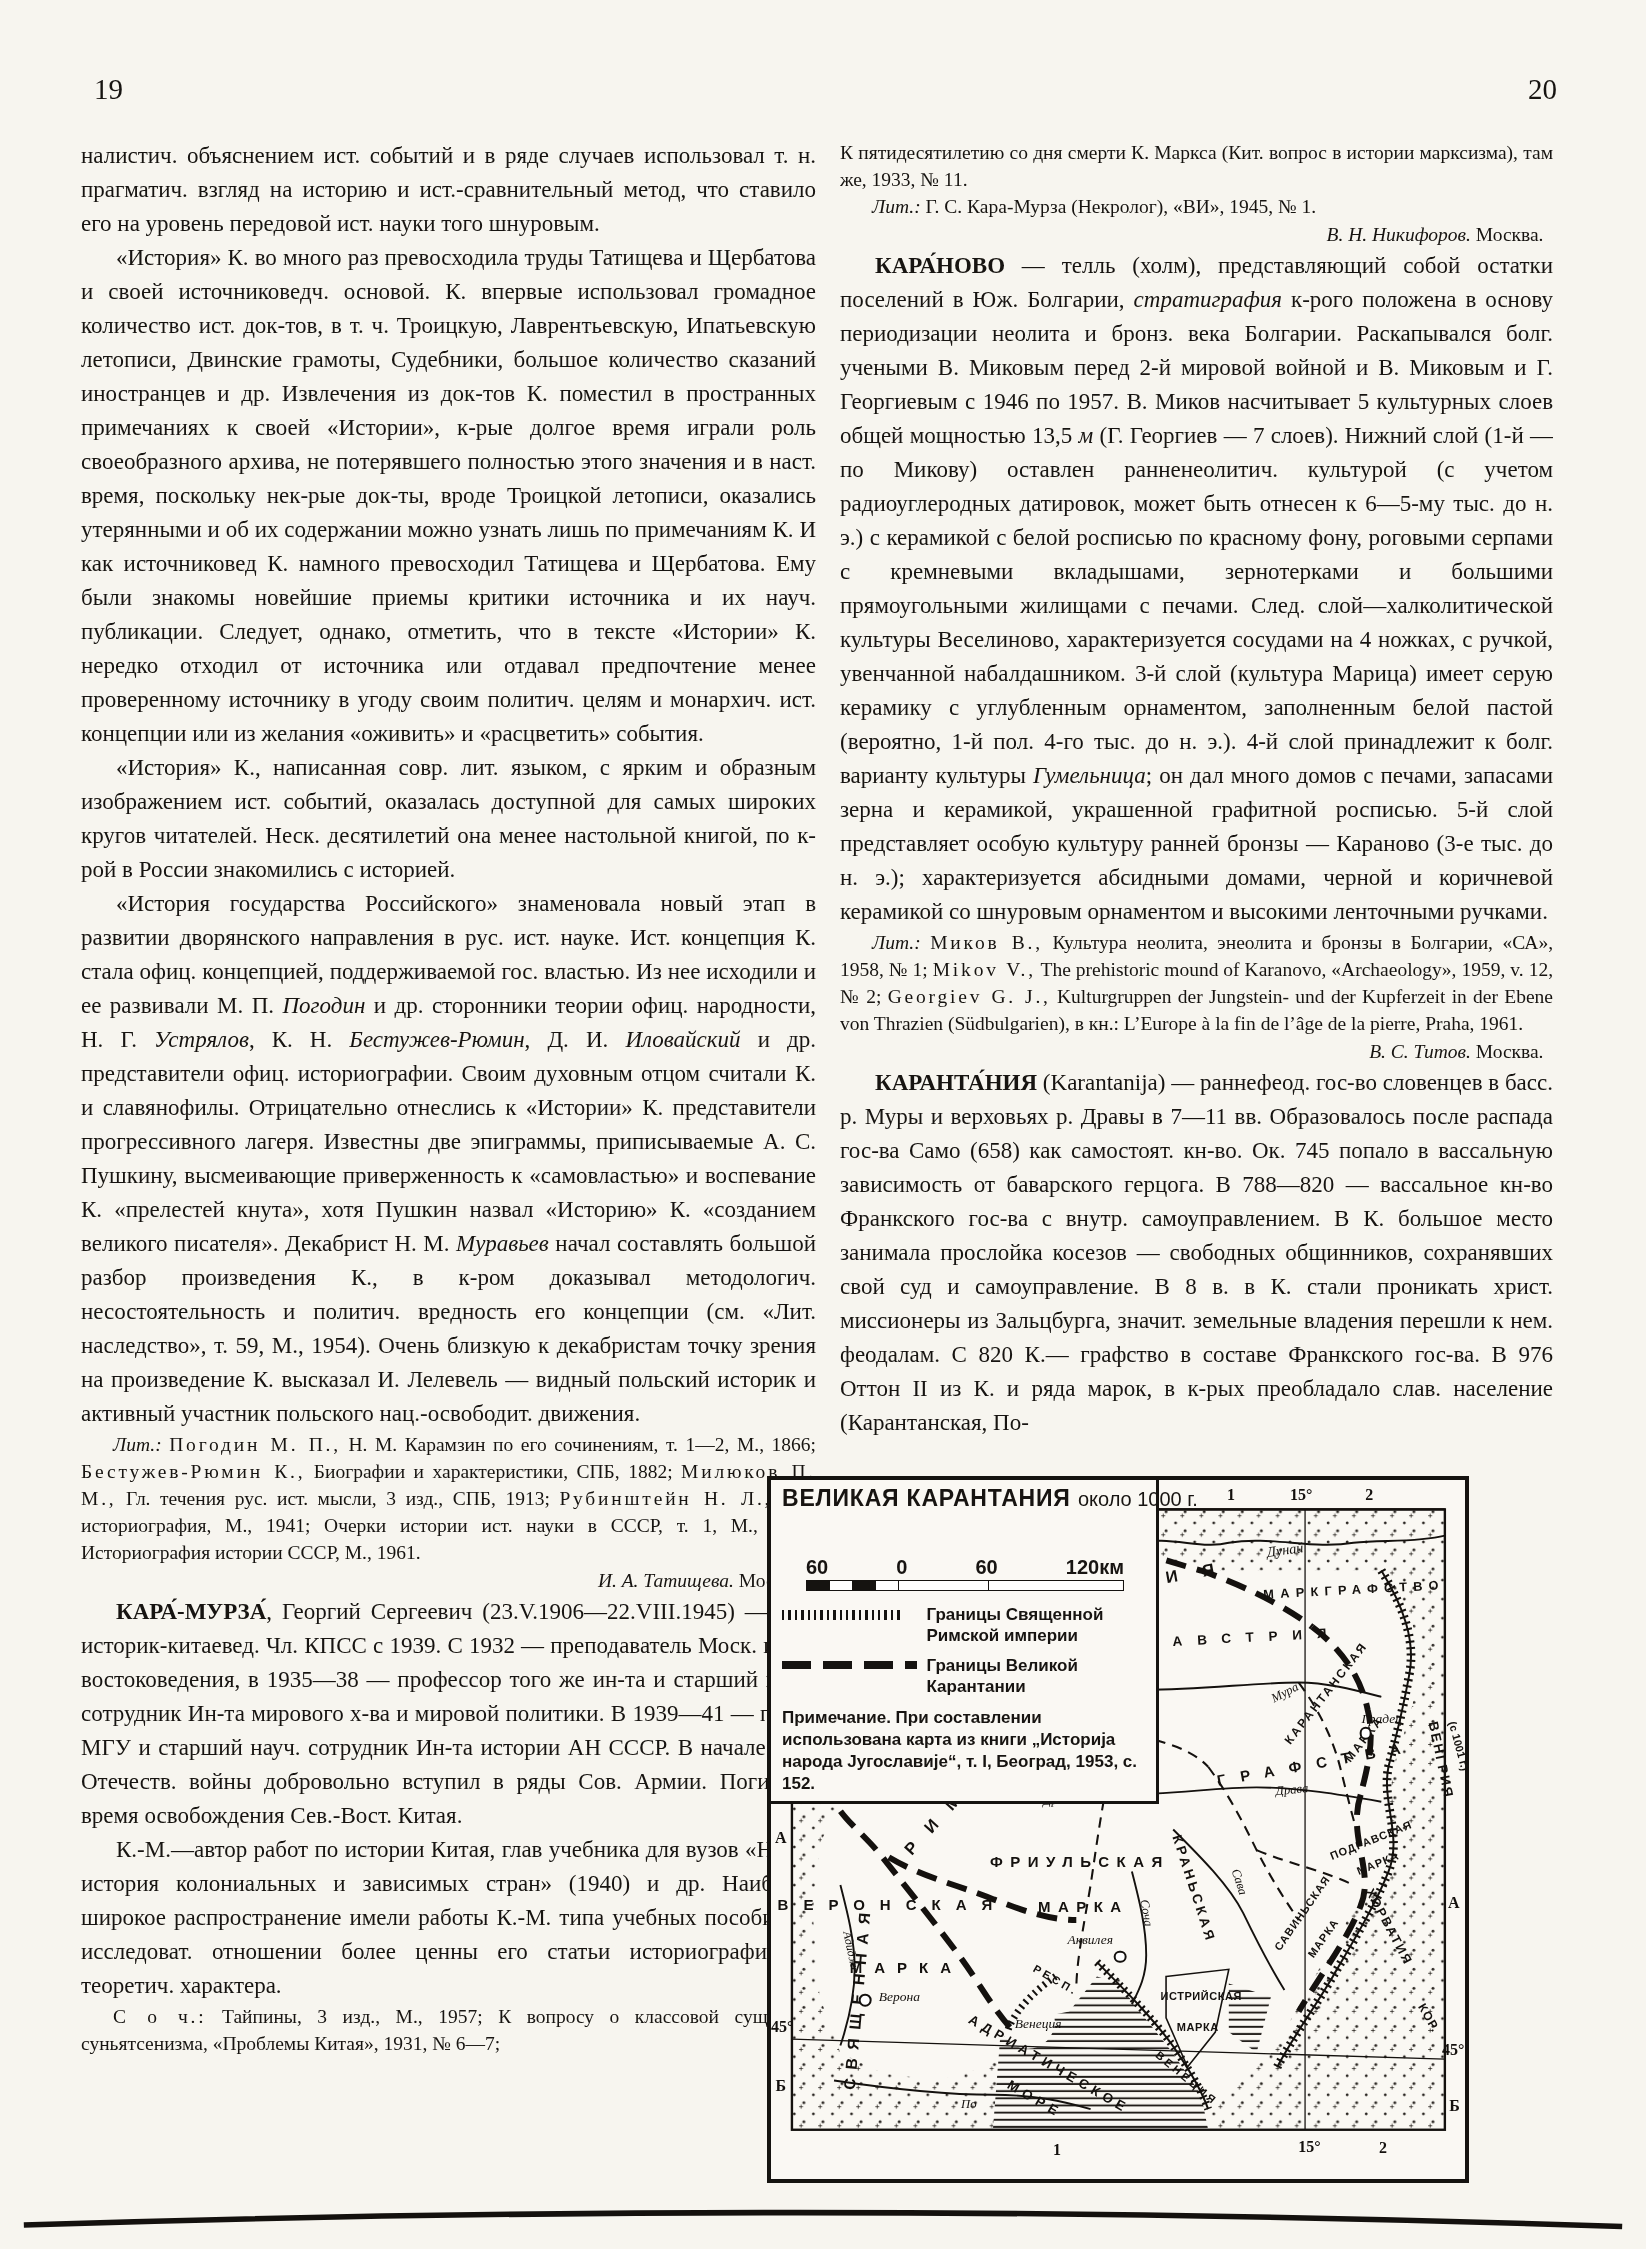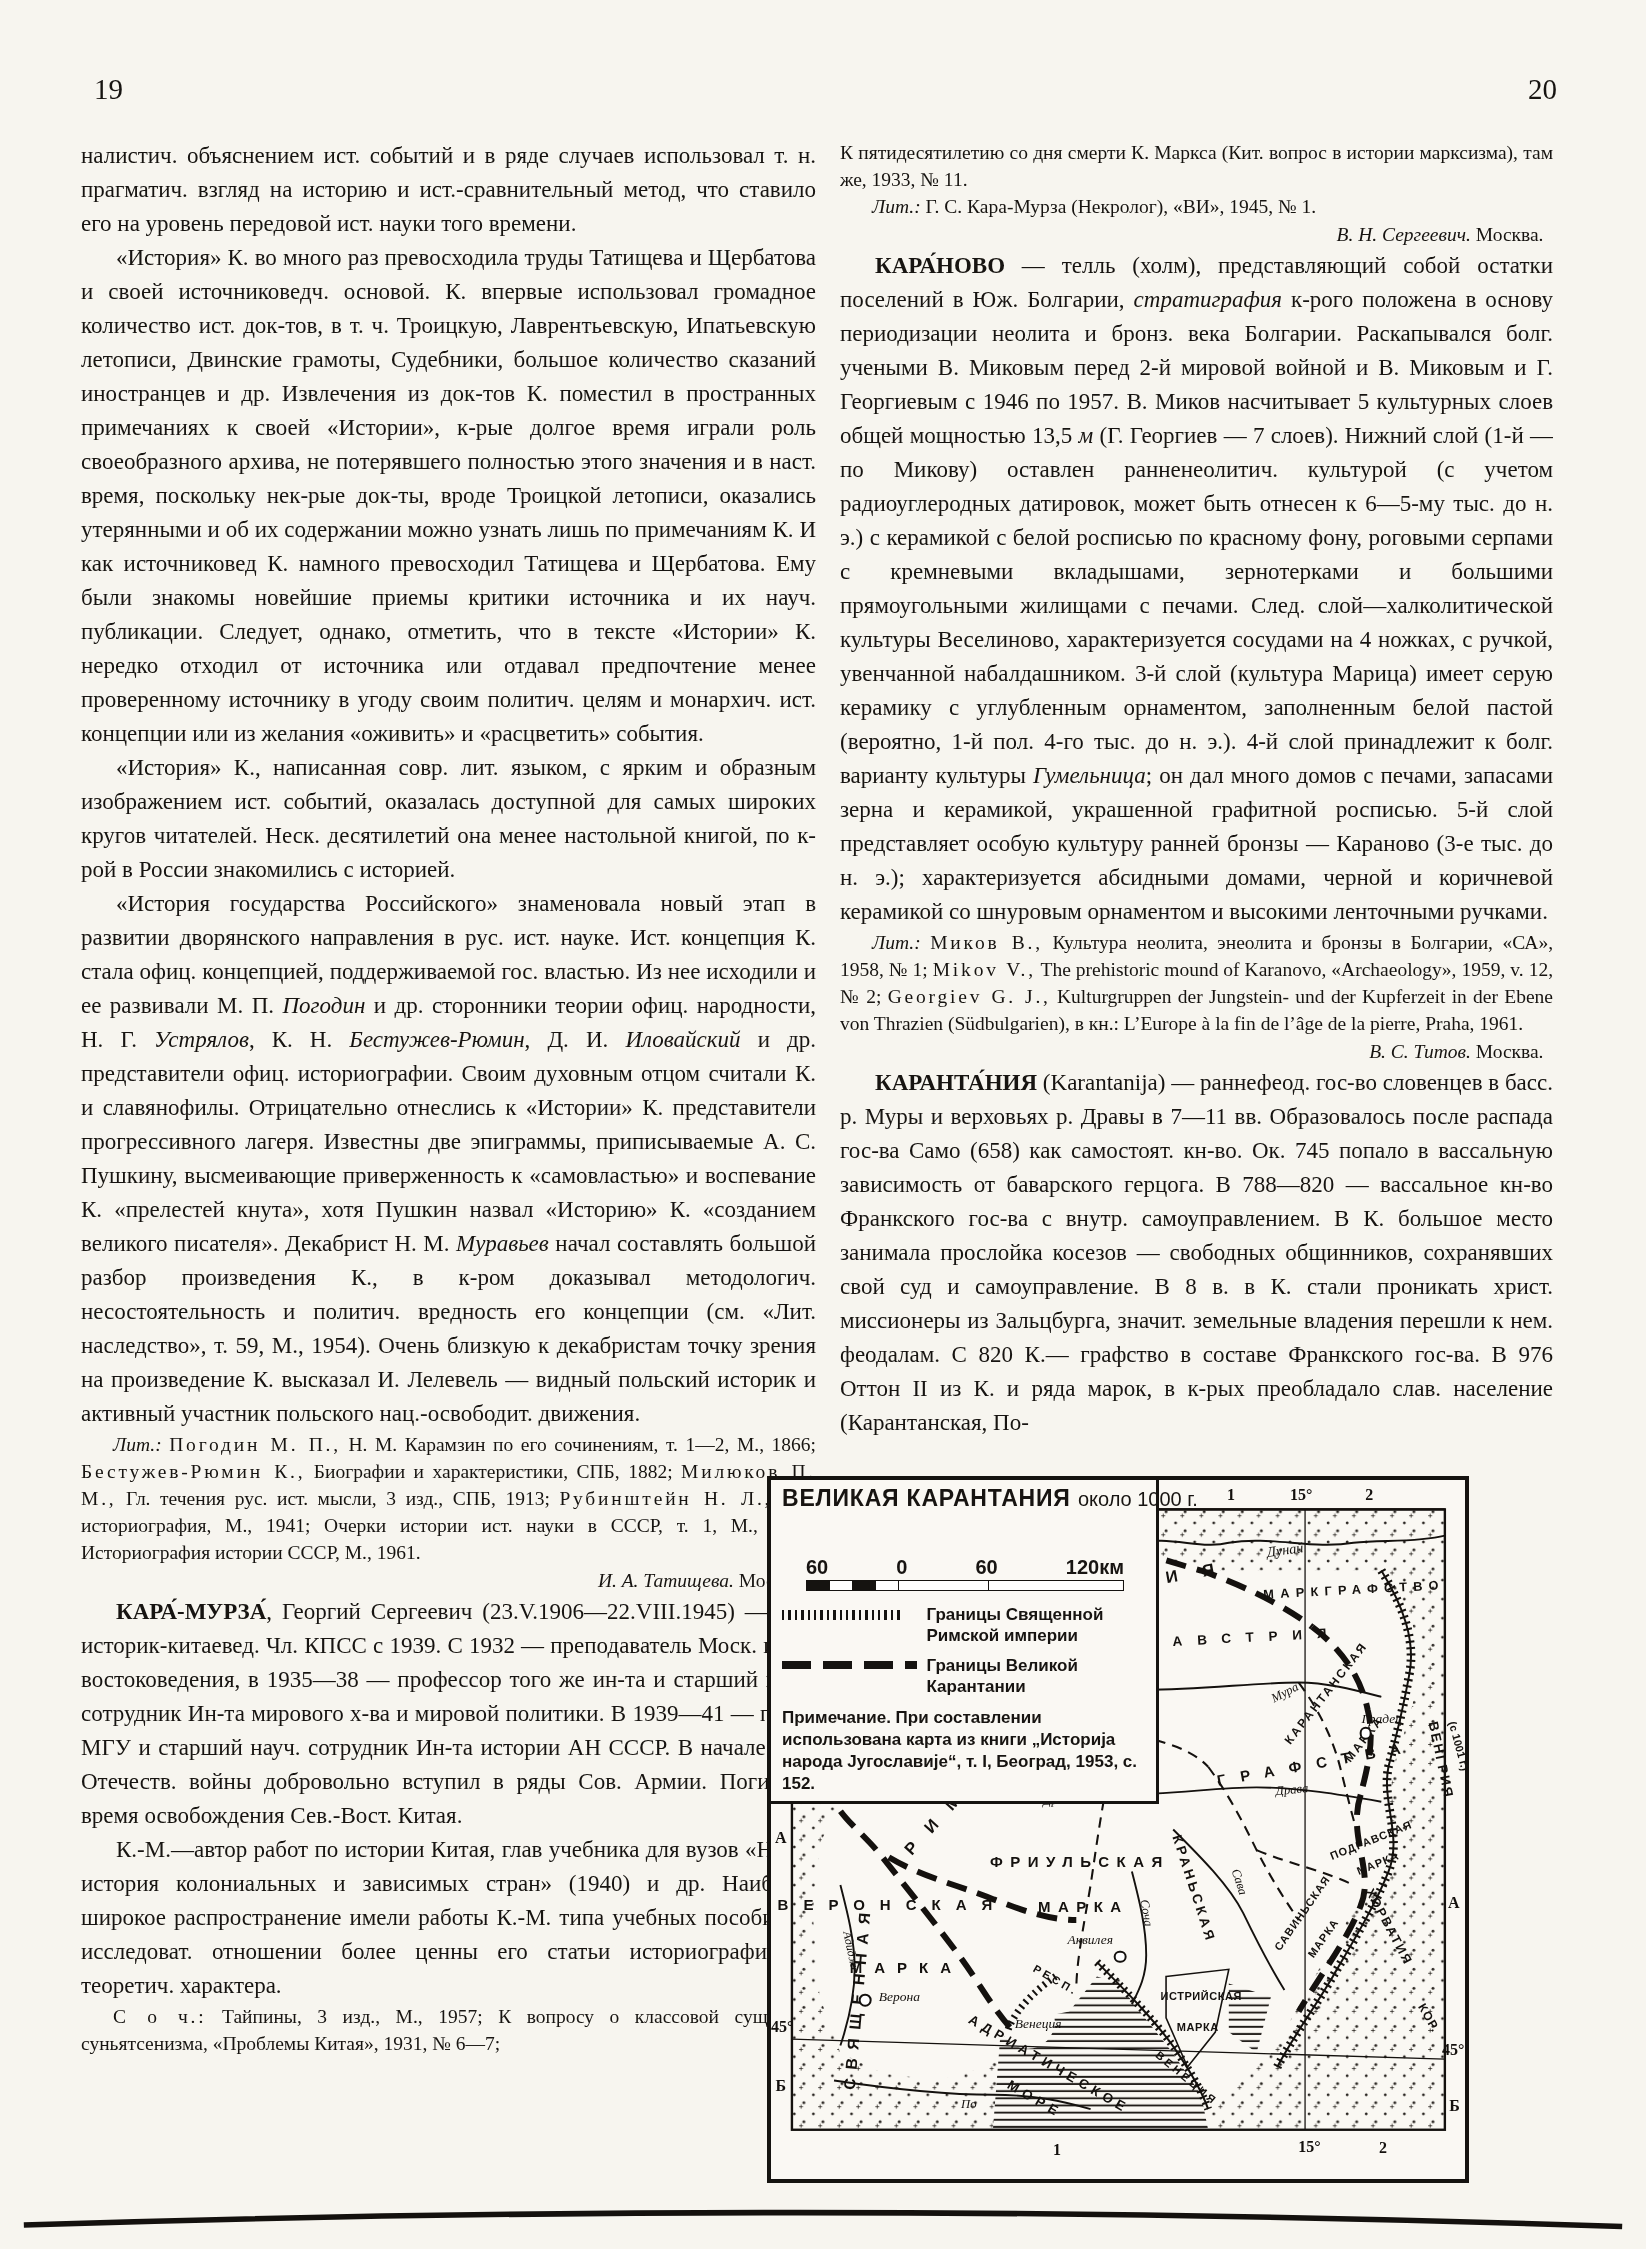--- a/index.html
+++ b/index.html
@@ -54,34 +54,34 @@
 </head>
 <body>
 
 <div class="pagehead">
   <span class="pnum l">19</span>
   <span class="pnum r">20</span>
 </div>
 
 <div class="cols">
   <div class="col left">
-      <p class="body noind">налистич. объяснением ист. событий и в ряде случаев использовал т. н. прагматич. взгляд на историю и ист.-сравнительный метод, что ставило его на уровень передовой ист. науки того времени.</p>
+      <p class="body noind">налистич. объяснением ист. событий и в ряде случаев использовал т. н. прагматич. взгляд на историю и ист.-сравнительный метод, что ставило его на уровень передовой ист. науки того шнуровым.</p>
       <p class="body">«История» К. во много раз превосходила труды Татищева и Щербатова и своей источниковедч. основой. К. впервые использовал громадное количество ист. док-тов, в т. ч. Троицкую, Лаврентьевскую, Ипатьевскую летописи, Двинские грамоты, Судебники, большое количество сказаний иностранцев и др. Извлечения из док-тов К. поместил в пространных примечаниях к своей «Истории», к-рые долгое время играли роль своеобразного архива, не потерявшего полностью этого значения и в наст. время, поскольку нек-рые док-ты, вроде Троицкой летописи, оказались утерянными и об их содержании можно узнать лишь по примечаниям К. И как источниковед К. намного превосходил Татищева и Щербатова. Ему были знакомы новейшие приемы критики источника и их науч. публикации. Следует, однако, отметить, что в тексте «Истории» К. нередко отходил от источника или отдавал предпочтение менее проверенному источнику в угоду своим политич. целям и монархич. ист. концепции или из желания «оживить» и «расцветить» события.</p>
       <p class="body">«История» К., написанная совр. лит. языком, с ярким и образным изображением ист. событий, оказалась доступной для самых широких кругов читателей. Неск. десятилетий она менее настольной книгой, по к-рой в России знакомились с историей.</p>
       <p class="body">«История государства Российского» знаменовала новый этап в развитии дворянского направления в рус. ист. науке. Ист. концепция К. стала офиц. концепцией, поддерживаемой гос. властью. Из нее исходили и ее развивали М. П. <i>Погодин</i> и др. сторонники теории офиц. народности, Н. Г. <i>Устрялов</i>, К. Н. <i>Бестужев-Рюмин</i>, Д. И. <i>Иловайский</i> и др. представители офиц. историографии. Своим духовным отцом считали К. и славянофилы. Отрицательно отнеслись к «Истории» К. представители прогрессивного лагеря. Известны две эпиграммы, приписываемые А. С. Пушкину, высмеивающие приверженность к «самовластью» и воспевание К. «прелестей кнута», хотя Пушкин назвал «Историю» К. «созданием великого писателя». Декабрист Н. М. <i>Муравьев</i> начал составлять большой разбор произведения К., в к-ром доказывал методологич. несостоятельность и политич. вредность его концепции (см. «Лит. наследство», т. 59, М., 1954). Очень близкую к декабристам точку зрения на произведение К. высказал И. Лелевель — видный польский историк и активный участник польского нац.-освободит. движения.</p>
       <p class="small"><i>Лит.:</i> <span class="sp">Погодин М. П.,</span> Н. М. Карамзин по его сочинениям, т. 1—2, М., 1866; <span class="sp">Бестужев-Рюмин К.,</span> Биографии и характеристики, СПБ, 1882; <span class="sp">Милюков П. М.,</span> Гл. течения рус. ист. мысли, 3 изд., СПБ, 1913; <span class="sp">Рубинштейн Н. Л.,</span> Рус. историография, М., 1941; Очерки истории ист. науки в СССР, т. 1, М., 1955; Историография истории СССР, М., 1961.</p>
       <p class="small sig"><i>И. А. Татищева.</i> Москва.</p>
       <p class="body"><b>КАРА́-МУРЗА́</b>, Георгий Сергеевич (23.V.1906—22.VIII.1945) — сов. историк-китаевед. Чл. КПСС с 1939. С 1932 — преподаватель Моск. ин-та востоковедения, в 1935—38 — профессор того же ин-та и старший науч. сотрудник Ин-та мирового х-ва и мировой политики. В 1939—41 — проф. МГУ и старший науч. сотрудник Ин-та истории АН СССР. В начале Вел. Отечеств. войны добровольно вступил в ряды Сов. Армии. Погиб во время освобождения Сев.-Вост. Китая.</p>
       <p class="body">К.-М.—автор работ по истории Китая, глав учебника для вузов «Новая история колониальных и зависимых стран» (1940) и др. Наиболее широкое распространение имели работы К.-М. типа учебных пособий. В исследоват. отношении более ценны его статьи историографич. и теоретич. характера.</p>
       <p class="small"><span class="sp">С о ч.:</span> Тайпины, 3 изд., М., 1957; К вопросу о классовой сущности суньятсенизма, «Проблемы Китая», 1931, № 6—7;</p>
     </div>
   <div class="col right">
       <p class="small noind">К пятидесятилетию со дня смерти К. Маркса (Кит. вопрос в истории марксизма), там же, 1933, № 11.</p>
       <p class="small"><i>Лит.:</i> Г. С. Кара-Мурза (Некролог), «ВИ», 1945, № 1.</p>
-      <p class="small sig"><i>В. Н. Сергеевич.</i> Москва.</p>
+      <p class="small sig"><i>В. Н. Никифоров.</i> Москва.</p>
       <p class="body"><b>КАРА́НОВО</b> — телль (холм), представляющий собой остатки поселений в Юж. Болгарии, <i>стратиграфия</i> к-рого положена в основу периодизации неолита и бронз. века Болгарии. Раскапывался болг. учеными В. Миковым перед 2-й мировой войной и В. Миковым и Г. Георгиевым с 1946 по 1957. В. Миков насчитывает 5 культурных слоев общей мощностью 13,5 <i>м</i> (Г. Георгиев — 7 слоев). Нижний слой (1-й — по Микову) оставлен ранненеолитич. культурой (с учетом радиоуглеродных датировок, может быть отнесен к 6—5-му тыс. до н. э.) с керамикой с белой росписью по красному фону, роговыми серпами с кремневыми вкладышами, зернотерками и большими прямоугольными жилищами с печами. След. слой—халколитической культуры Веселиново, характеризуется сосудами на 4 ножках, с ручкой, увенчанной набалдашником. 3-й слой (культура Марица) имеет серую керамику с углубленным орнаментом, заполненным белой пастой (вероятно, 1-й пол. 4-го тыс. до н. э.). 4-й слой принадлежит к болг. варианту культуры <i>Гумельница</i>; он дал много домов с печами, запасами зерна и керамикой, украшенной графитной росписью. 5-й слой представляет особую культуру ранней бронзы — Караново (3-е тыс. до н. э.); характеризуется абсидными домами, черной и коричневой керамикой со шнуровым орнаментом и высокими ленточными ручками.</p>
       <p class="small"><i>Лит.:</i> <span class="sp">Миков В.,</span> Культура неолита, энеолита и бронзы в Болгарии, «СА», 1958, № 1; <span class="sp">Mikov V.,</span> The prehistoric mound of Karanovo, «Archaeology», 1959, v. 12, № 2; <span class="sp">Georgiev G. J.,</span> Kulturgruppen der Jungstein- und der Kupferzeit in der Ebene von Thrazien (Südbulgarien), в кн.: L’Europe à la fin de l’âge de la pierre, Praha, 1961.</p>
       <p class="small sig"><i>В. С. Титов.</i> Москва.</p>
       <p class="body"><b>КАРАНТА́НИЯ</b> (Karantanija) — раннефеод. гос-во словенцев в басс. р. Муры и верховьях р. Дравы в 7—11 вв. Образовалось после распада гос-ва Само (658) как самостоят. кн-во. Ок. 745 попало в вассальную зависимость от баварского герцога. В 788—820 — вассальное кн-во Франкского гос-ва с внутр. самоуправлением. В К. большое место занимала прослойка косезов — свободных общинников, сохранявших свой суд и самоуправление. В 8 в. в К. стали проникать христ. миссионеры из Зальцбурга, значит. земельные владения перешли к нем. феодалам. С 820 К.— графство в составе Франкского гос-ва. В 976 Оттон II из К. и ряда марок, в к-рых преобладало слав. население (Карантанская, По-</p>
     </div>
 </div>
 
 <div class="map">
   <svg viewBox="0 0 873 880">
     <defs>

